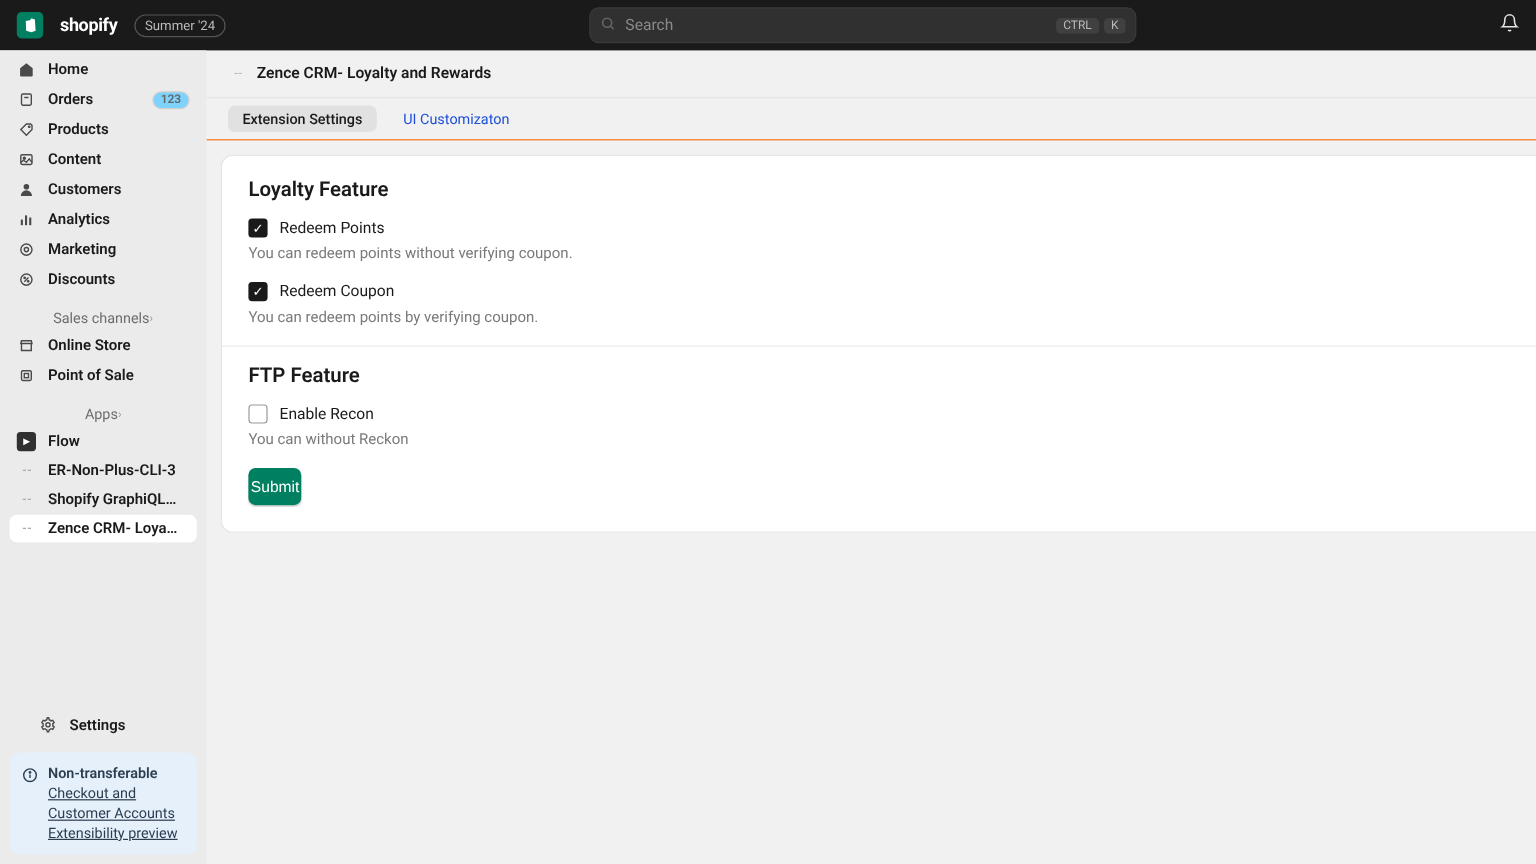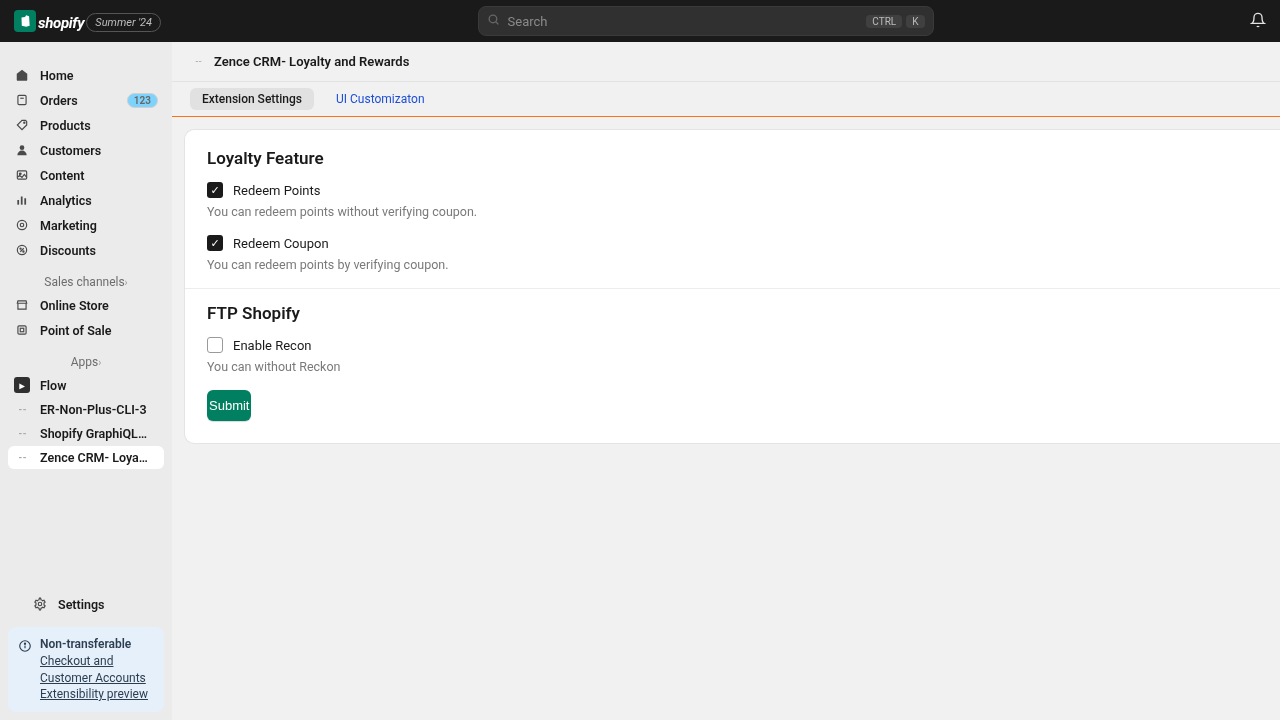--- a/index.html
+++ b/index.html
@@ -1,37 +1,37 @@
 <!DOCTYPE html>
 <html><head>
 <meta charset="utf-8">
 <style>
   * { box-sizing: border-box; margin: 0; padding: 0; }
   body { font-family: -apple-system, BlinkMacSystemFont, "Segoe UI", Roboto, sans-serif; background: #f1f1f1; color: #1a1a1a; font-size: 13px; overflow: hidden; width: 1280px; height: 720px; }
   
   
   .topbar { background: #1a1a1a; height: 42px; display: flex; align-items: center; padding: 0 14px; justify-content: space-between; }
-  .topbar-left { display: flex; align-items: flex-end; gap: 2px; font-style: italic; }
+  .topbar-left { display: flex; align-items: center; gap: 14px; }
   .logo-badge { background: #008060; color: #fff; width: 22px; height: 22px; border-radius: 4px; display: flex; align-items: center; justify-content: center; font-weight: 700; font-size: 14px; }
   .brand { color: #fff; font-weight: 700; font-size: 15px; letter-spacing: -0.3px; }
   .summer-pill { border: 1px solid #555; color: #bbb; font-size: 11px; padding: 2px 8px; border-radius: 10px; }
   .search-wrap { width: 456px; }
   .search { background: #303030; border-radius: 8px; height: 30px; display: flex; align-items: center; padding: 0 8px; gap: 8px; color: #8a8a8a; border: 1px solid #3a3a3a; }
   .search-icon { opacity: .6; }
   .search-text { flex: 1; font-size: 13px; }
   .kbd { display: flex; gap: 4px; }
   .kbd-key { background: #404040; color: #bbb; font-size: 10px; padding: 1px 6px; border-radius: 4px; }
   .topbar-right { display: flex; align-items: center; }
   .bell { color: #e3e3e3; }
   
   
   .layout { display: flex; height: calc(720px - 42px); }
   
   
-  .sidebar { width: 172px; background: #ebebeb; display: flex; flex-direction: column; padding-top: 21px; }
+  .sidebar { width: 172px; background: #ebebeb; display: flex; flex-direction: column; padding-top: 4px; }
   .nav-list { list-style: none; padding: 0 8px; }
   .nav-item { display: flex; align-items: center; gap: 10px; padding: 4px 6px; border-radius: 6px; cursor: pointer; color: #4a4a4a; font-size: 12.5px; margin-bottom: 1px; }
   .nav-item .icon { width: 16px; height: 16px; display: flex; align-items: center; justify-content: center; }
   .nav-item.bold { font-weight: 600; color: #1a1a1a; }
   .nav-item .badge { margin-left: auto; background: #7dd3fc; color: #666; font-size: 10px; padding: 1px 6px; border-radius: 8px; border: 1px solid #d0d0d0;}
   .section-head { display: flex; justify-content: center; align-items: center; color: #6d6d6d; font-size: 12px; padding: 12px 14px 4px; cursor: pointer; }
   .chev { color: #999; font-size: 10px; }
   .app-item-active { background: #fff; border-radius: 6px; }
   .app-icon-flow { width: 16px; height: 16px; border-radius: 3px; background: #303030; display:flex; align-items:center; justify-content:center; color:#fff; font-size:10px;}
   .app-icon-dash { color:#aaa; font-size:10px; letter-spacing:-1px; width:16px; text-align:center;}
@@ -129,36 +129,36 @@
         <span class="icon">
             <svg width="14" height="14" viewBox="0 0 24 24" fill="none" stroke="#4a4a4a" stroke-width="2">
               <path d="M20 12l-8 8-8-8 8-8h6l2 2z"></path>
               <circle cx="16" cy="8" r="1" fill="#4a4a4a"></circle>
             </svg>
           </span>
         <span>Products</span>
       </li>
       <li class="nav-item bold">
         <span class="icon">
+            <svg width="14" height="14" viewBox="0 0 24 24" fill="none" stroke="#4a4a4a" stroke-width="2">
+              <rect x="4" y="5" width="16" height="14" rx="2"></rect>
+              <circle cx="9" cy="10" r="1.5" fill="#4a4a4a"></circle>
+              <path d="M4 16l4-3 4 3 4-5 4 5"></path>
+            </svg>
+          </span>
+        <span>Content</span>
+      </li>
+      <li class="nav-item bold">
+        <span class="icon">
             <svg width="14" height="14" viewBox="0 0 24 24" fill="#4a4a4a">
               <circle cx="12" cy="8" r="4"></circle>
               <path d="M4 21a8 8 0 0 1 16 0z"></path>
             </svg>
           </span>
         <span>Customers</span>
-      </li>
-      <li class="nav-item bold">
-        <span class="icon">
-            <svg width="14" height="14" viewBox="0 0 24 24" fill="none" stroke="#4a4a4a" stroke-width="2">
-              <rect x="4" y="5" width="16" height="14" rx="2"></rect>
-              <circle cx="9" cy="10" r="1.5" fill="#4a4a4a"></circle>
-              <path d="M4 16l4-3 4 3 4-5 4 5"></path>
-            </svg>
-          </span>
-        <span>Content</span>
       </li>
       <li class="nav-item bold">
         <span class="icon">
             <svg width="14" height="14" viewBox="0 0 24 24" fill="#4a4a4a">
               <rect x="4" y="12" width="3" height="8"></rect>
               <rect x="10" y="6" width="3" height="14"></rect>
               <rect x="16" y="9" width="3" height="11"></rect>
             </svg>
           </span>
         <span>Analytics</span>
@@ -288,21 +288,21 @@
         <div class="check-row">
           <span class="checkbox checked">
               <span class="check-mark">✓</span>
             </span>
           <span class="check-label">Redeem Coupon</span>
         </div>
         <p class="help-text">You can redeem points by verifying coupon.</p>
 
         <hr class="divider">
 
-        <h2 class="section-title">FTP Shopify</h2>
+        <h2 class="section-title">FTP Feature</h2>
 
         <div class="check-row">
           <span class="checkbox unchecked"></span>
           <span class="check-label">Enable Recon</span>
         </div>
         <p class="help-text">You can without Reckon</p>
 
         <button class="submit-btn">Submit</button>
       </div>
     </div>

